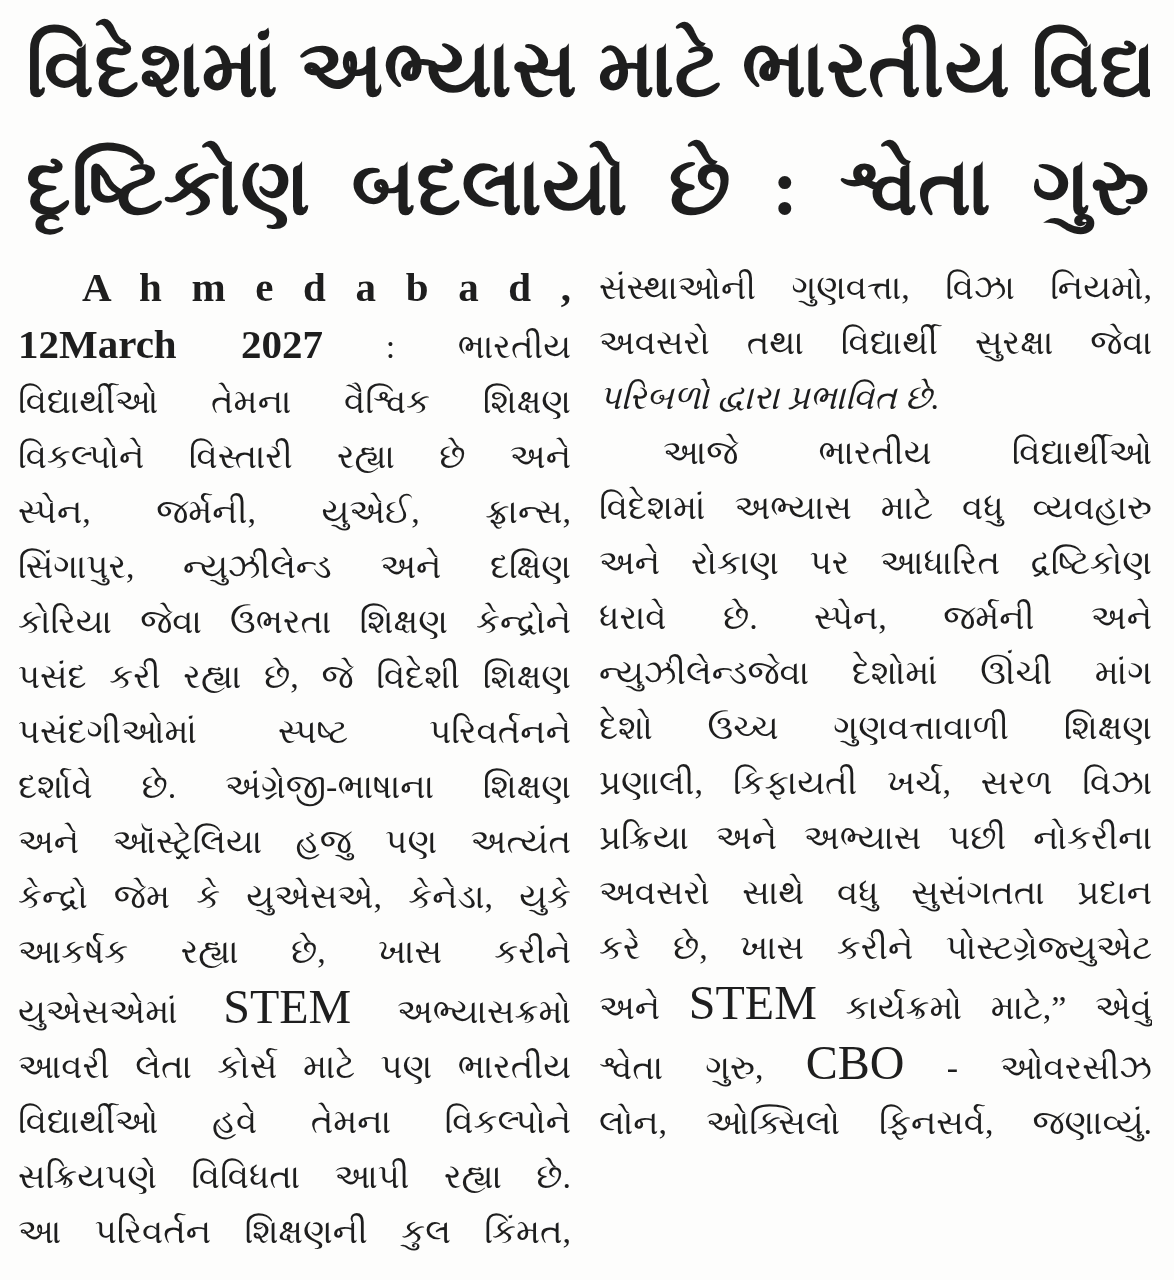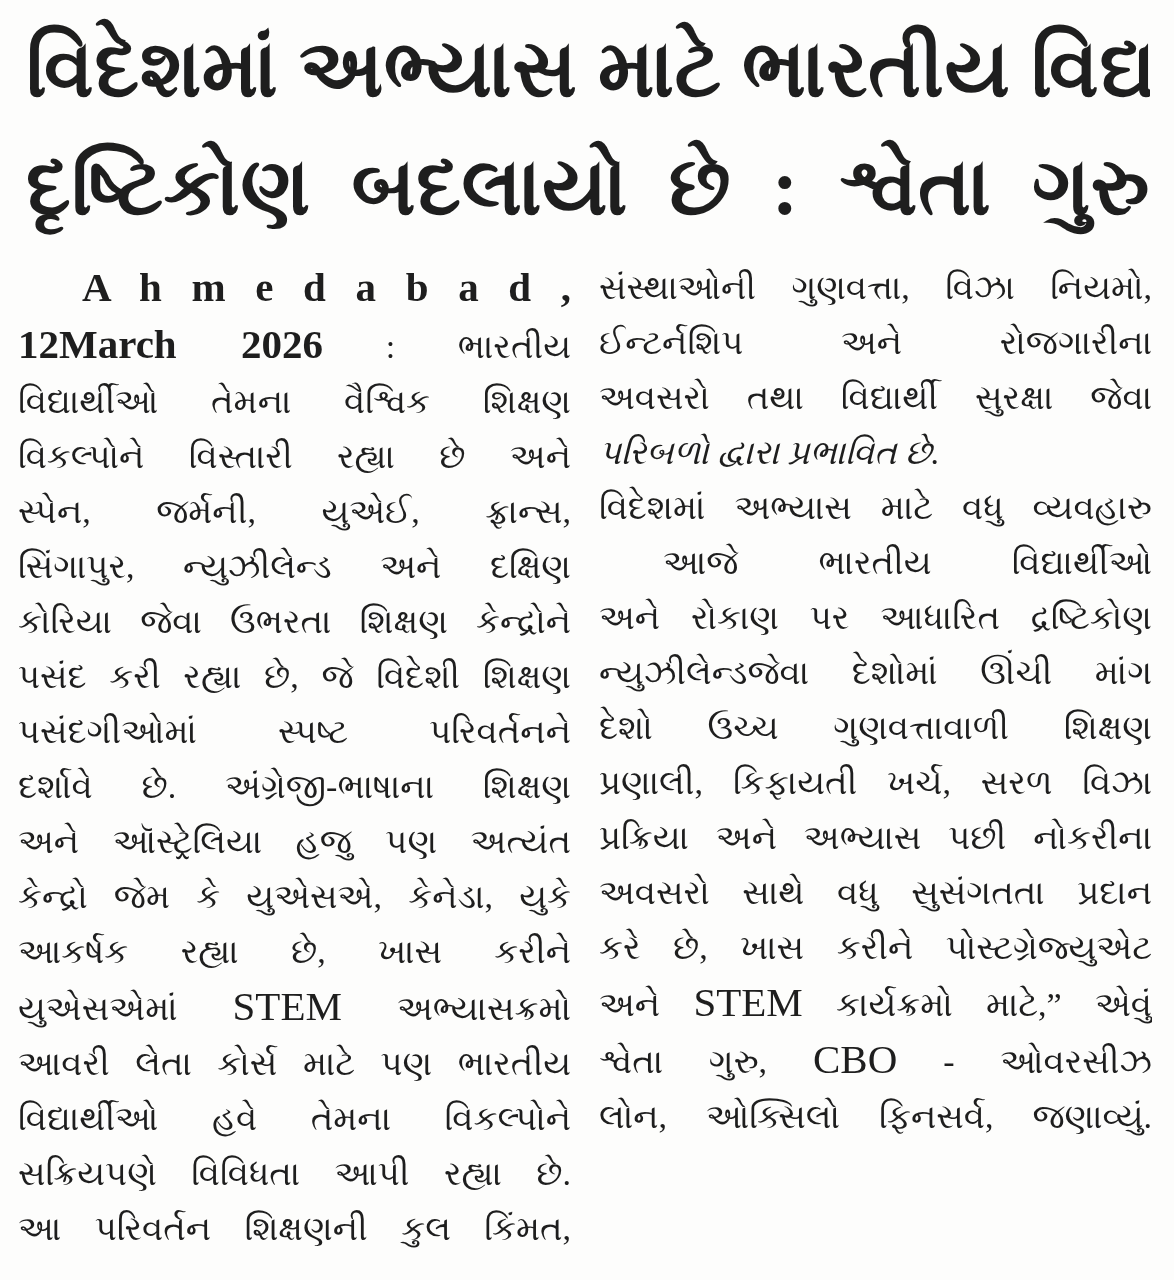--- a/index.html
+++ b/index.html
@@ -48,65 +48,65 @@
     overflow: hidden;
   }
   .pend  { text-align-last: left; font-style: italic; }      
   .indent { text-indent: 64px; }         
   .eng-bold {
     font-weight: bold;
     font-size: 41px;
     font-family: "Liberation Serif", "DejaVu Serif", serif;
   }
   .latin {
-    font-size: 41px;
+    font-size: 48px;
     font-family: "Liberation Serif", "DejaVu Serif", serif;
   }
 </style>
 </head>
 <body>
 
 <div class="page" style="background: rgb(253, 253, 252); color: rgb(30, 30, 30);">
 
   <header class="headline">
     <div class="hline">વિદેશમાં અભ્યાસ માટે ભારતીય વિદ્યાર્થીઓનો</div>
     <div class="hline">દૃષ્ટિકોણ બદલાયો છે : શ્વેતા ગુરુ</div>
   </header>
 
   <main class="cols">
 
     <section class="col">
       <div class="bline indent"><span class="eng-bold">A h m e d a b a d ,</span></div>
-      <div class="bline"><span class="eng-bold">12March 2026</span><span> : ભારતીય</span></div>
+      <div class="bline"><span class="eng-bold">12March 2027</span><span> : ભારતીય</span></div>
       <div class="bline">વિદ્યાર્થીઓ તેમના વૈશ્વિક શિક્ષણ</div>
       <div class="bline">વિકલ્પોને વિસ્તારી રહ્યા છે અને</div>
       <div class="bline">સ્પેન, જર્મની, યુએઈ, ફ્રાન્સ,</div>
       <div class="bline">સિંગાપુર, ન્યુઝીલેન્ડ અને દક્ષિણ</div>
       <div class="bline">કોરિયા જેવા ઉભરતા શિક્ષણ કેન્દ્રોને</div>
       <div class="bline">પસંદ કરી રહ્યા છે, જે વિદેશી શિક્ષણ</div>
       <div class="bline">પસંદગીઓમાં સ્પષ્ટ પરિવર્તનને</div>
       <div class="bline">દર્શાવે છે. અંગ્રેજી-ભાષાના શિક્ષણ</div>
       <div class="bline">અને ઑસ્ટ્રેલિયા હજુ પણ અત્યંત</div>
       <div class="bline">કેન્દ્રો જેમ કે યુએસએ, કેનેડા, યુકે</div>
       <div class="bline">આકર્ષક રહ્યા છે, ખાસ કરીને</div>
       <div class="bline"><span>યુએસએમાં </span><span class="latin">STEM</span><span> અભ્યાસક્રમો</span></div>
       <div class="bline">આવરી લેતા કોર્સ માટે પણ ભારતીય</div>
       <div class="bline">વિદ્યાર્થીઓ હવે તેમના વિકલ્પોને</div>
       <div class="bline">સક્રિયપણે વિવિધતા આપી રહ્યા છે.</div>
       <div class="bline">આ પરિવર્તન શિક્ષણની કુલ કિંમત,</div>
     </section>
 
     <section class="col">
       <div class="bline">સંસ્થાઓની ગુણવત્તા, વિઝા નિયમો,</div>
-      <div class="bline">ઈન્ટર્નશિપ અને રોજગારીના</div>
       <div class="bline">અવસરો તથા વિદ્યાર્થી સુરક્ષા જેવા</div>
       <div class="bline pend">પરિબળો દ્વારા પ્રભાવિત છે.</div>
+      <div class="bline indent">આજે ભારતીય વિદ્યાર્થીઓ</div>
       <div class="bline">વિદેશમાં અભ્યાસ માટે વધુ વ્યવહારુ</div>
-      <div class="bline indent">આજે ભારતીય વિદ્યાર્થીઓ</div>
       <div class="bline">અને રોકાણ પર આધારિત દ્રષ્ટિકોણ</div>
+      <div class="bline">ધરાવે છે. સ્પેન, જર્મની અને</div>
       <div class="bline">ન્યુઝીલેન્ડજેવા દેશોમાં ઊંચી માંગ</div>
       <div class="bline">દેશો ઉચ્ચ ગુણવત્તાવાળી શિક્ષણ</div>
       <div class="bline">પ્રણાલી, કિફાયતી ખર્ચ, સરળ વિઝા</div>
       <div class="bline">પ્રક્રિયા અને અભ્યાસ પછી નોકરીના</div>
       <div class="bline">અવસરો સાથે વધુ સુસંગતતા પ્રદાન</div>
       <div class="bline">કરે છે, ખાસ કરીને પોસ્ટગ્રેજ્યુએટ</div>
       <div class="bline"><span>અને </span><span class="latin">STEM</span><span> કાર્યક્રમો માટે,” એવું</span></div>
       <div class="bline"><span>શ્વેતા ગુરુ, </span><span class="latin">CBO</span><span> - ઓવરસીઝ</span></div>
       <div class="bline">લોન, ઓક્સિલો ફિનસર્વ, જણાવ્યું.</div>
     </section>

